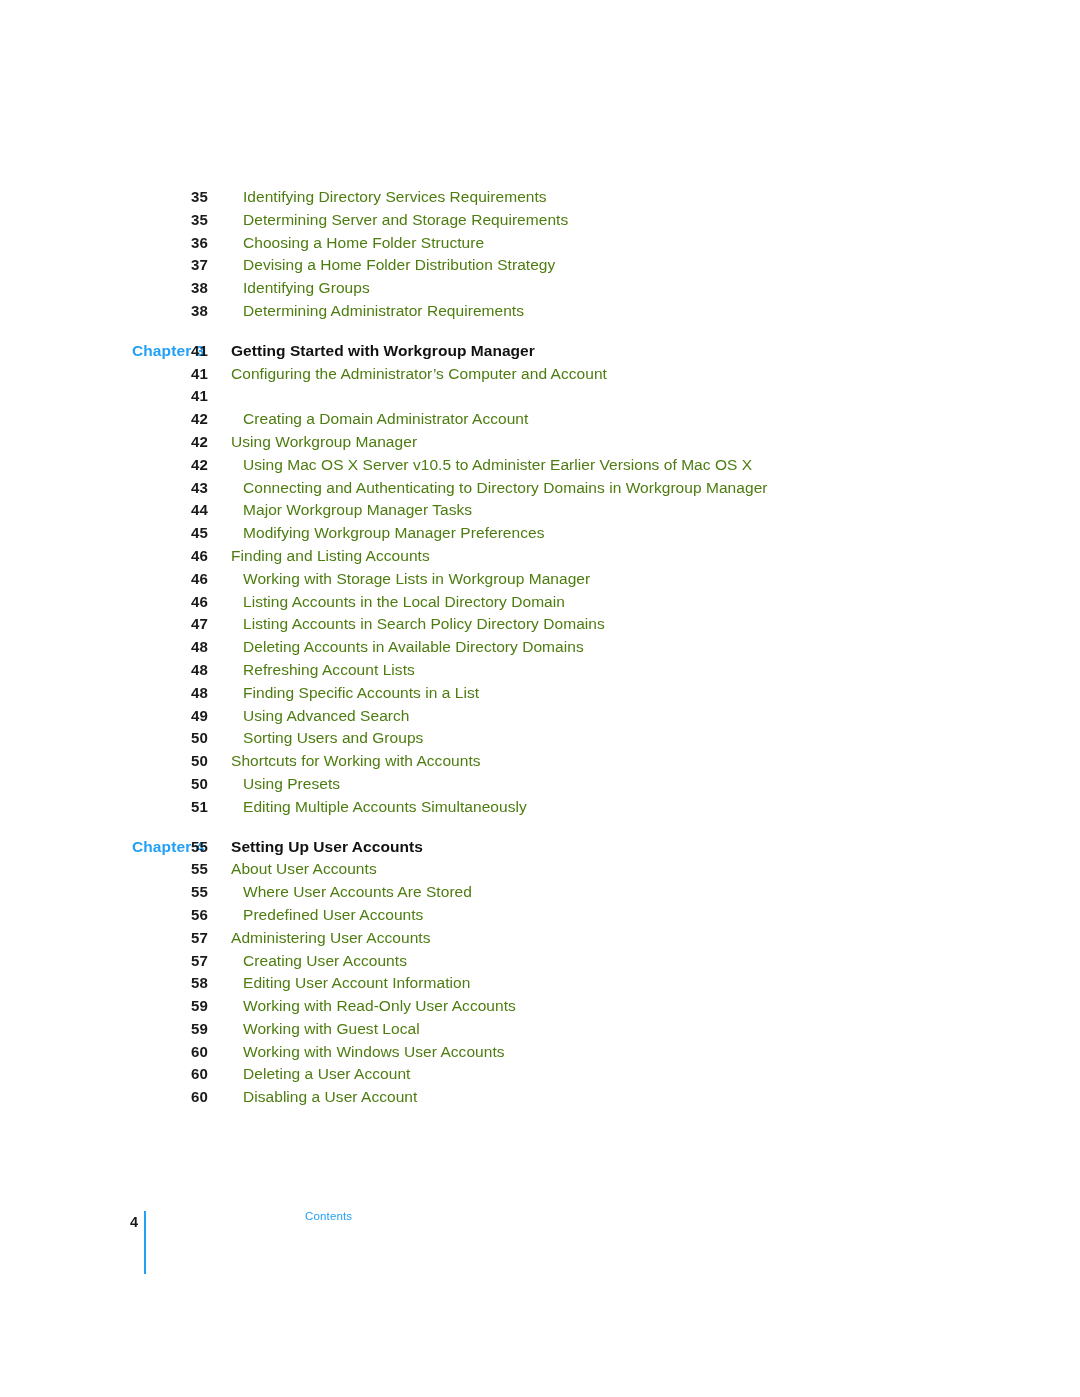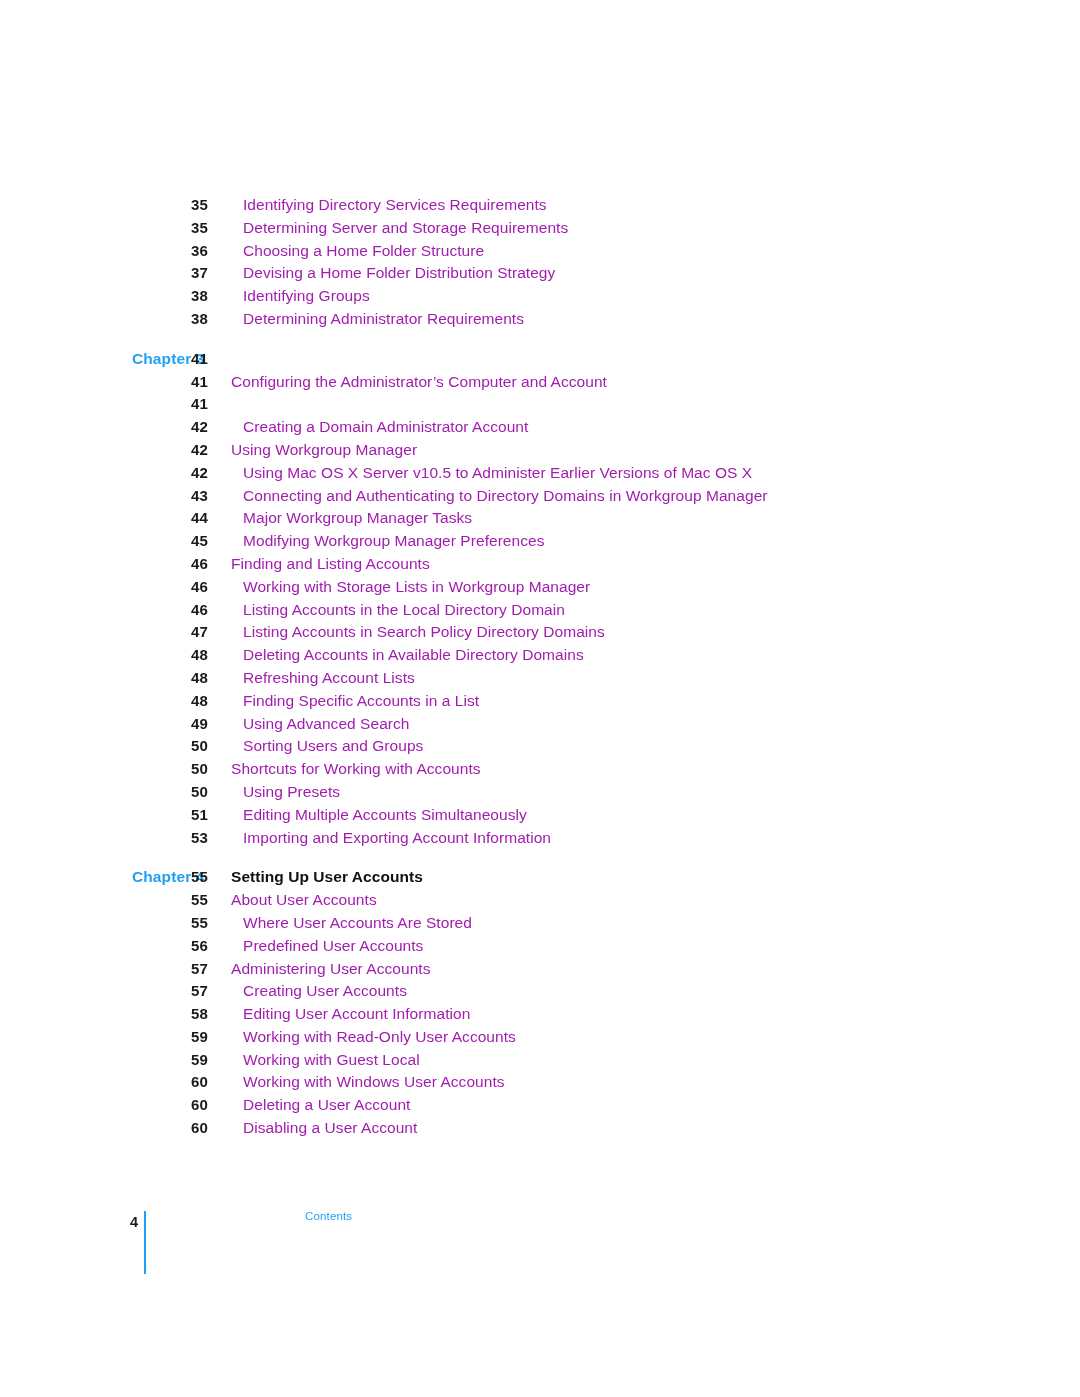--- a/index.html
+++ b/index.html
@@ -19,21 +19,21 @@
 
   .page {
     position: absolute;
     inset: 0;
   }
 
   
   .toc {
     position: absolute;
     left: 0;
-    top: 194px;
+    top: 186px;
     width: 1080px;
   }
 
   .toc-row {
     display: flex;
     align-items: baseline;
     height: 22.8px;
     line-height: 22.8px;
     white-space: nowrap;
   }
@@ -61,21 +61,21 @@
     width: 40px;
     text-align: left;
     font-size: 15px;
     font-weight: bold;
     color: #1a1a1a;
     letter-spacing: 0.2px;
   }
 
   .entry-text {
     font-size: 15.5px;
-    color: #a21caf;
+    color: #4d7c0f;
     letter-spacing: 0.05px;
   }
 
   .lvl2 .entry-text {
     padding-left: 12px;
   }
 
   .chaptitle .entry-text {
     font-weight: bold;
     color: #111111;
@@ -148,20 +148,21 @@
         <span class="entry-text">Identifying Groups</span>
       </div>
       <div class="toc-row lvl2">
         <span class="chapter-label blank"></span>
         <span class="page-num">38</span>
         <span class="entry-text">Determining Administrator Requirements</span>
       </div>
       <div class="toc-row lvl0 spaced chaptitle">
         <span class="chapter-label">Chapter 3</span>
         <span class="page-num">41</span>
+        <span class="entry-text">Getting Started with Workgroup Manager</span>
       </div>
       <div class="toc-row lvl1">
         <span class="chapter-label blank"></span>
         <span class="page-num">41</span>
         <span class="entry-text">Configuring the Administrator’s Computer and Account</span>
       </div>
       <div class="toc-row lvl2">
         <span class="chapter-label blank"></span>
         <span class="page-num">41</span>
       </div>
@@ -247,25 +248,20 @@
       </div>
       <div class="toc-row lvl2">
         <span class="chapter-label blank"></span>
         <span class="page-num">50</span>
         <span class="entry-text">Using Presets</span>
       </div>
       <div class="toc-row lvl2">
         <span class="chapter-label blank"></span>
         <span class="page-num">51</span>
         <span class="entry-text">Editing Multiple Accounts Simultaneously</span>
-      </div>
-      <div class="toc-row lvl2">
-        <span class="chapter-label blank"></span>
-        <span class="page-num">53</span>
-        <span class="entry-text">Importing and Exporting Account Information</span>
       </div>
       <div class="toc-row lvl0 spaced chaptitle">
         <span class="chapter-label">Chapter 4</span>
         <span class="page-num">55</span>
         <span class="entry-text">Setting Up User Accounts</span>
       </div>
       <div class="toc-row lvl1">
         <span class="chapter-label blank"></span>
         <span class="page-num">55</span>
         <span class="entry-text">About User Accounts</span>

